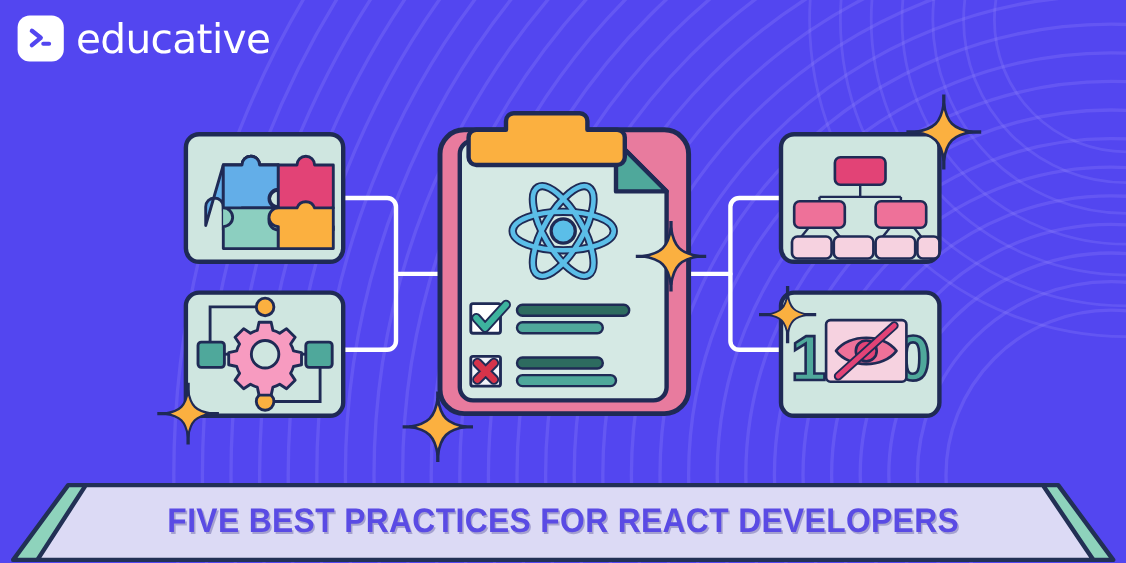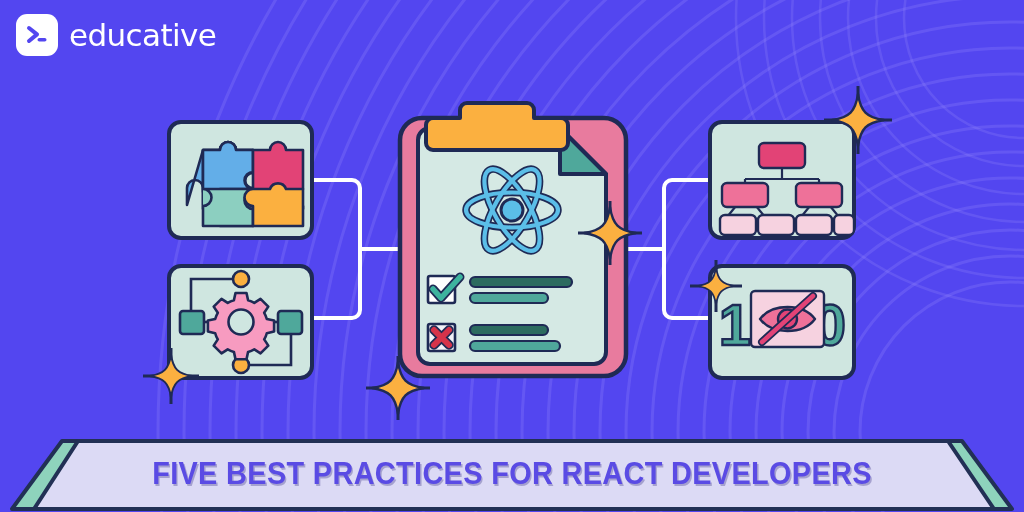--- a/index.html
+++ b/index.html
@@ -15,21 +15,21 @@
   .logo-wrap{
     position:absolute;left:16px;top:14px;
     display:flex;align-items:center;gap:11px;
   }
   .logo-mark{
     width:42px;height:42px;border-radius:11px;background:#ffffff;
     display:flex;align-items:center;justify-content:center;
     flex:0 0 auto;
   }
   .logo-word{
-    color:#ffffff;font-size:31px;letter-spacing:-0.6px;
+    color:#ffffff;font-size:37px;letter-spacing:-0.6px;
     font-weight:400;line-height:1;
     font-family:"DejaVu Sans", sans-serif;
   }
   .banner-title{
     position:absolute;left:0;right:0;top:456px;
     text-align:center;
     font-family:"Liberation Sans Narrow","Liberation Sans",sans-serif;
     font-weight:700;
     font-size:31px;
     letter-spacing:0.4px;

